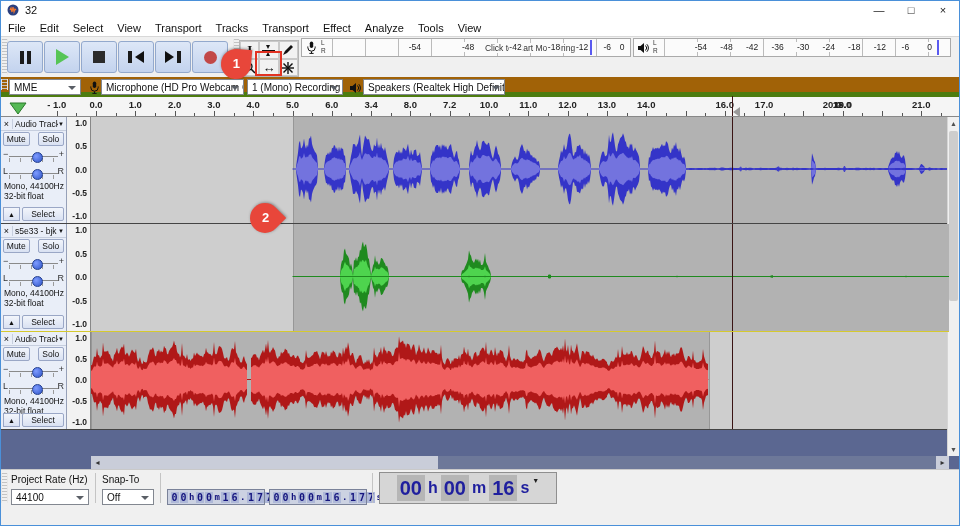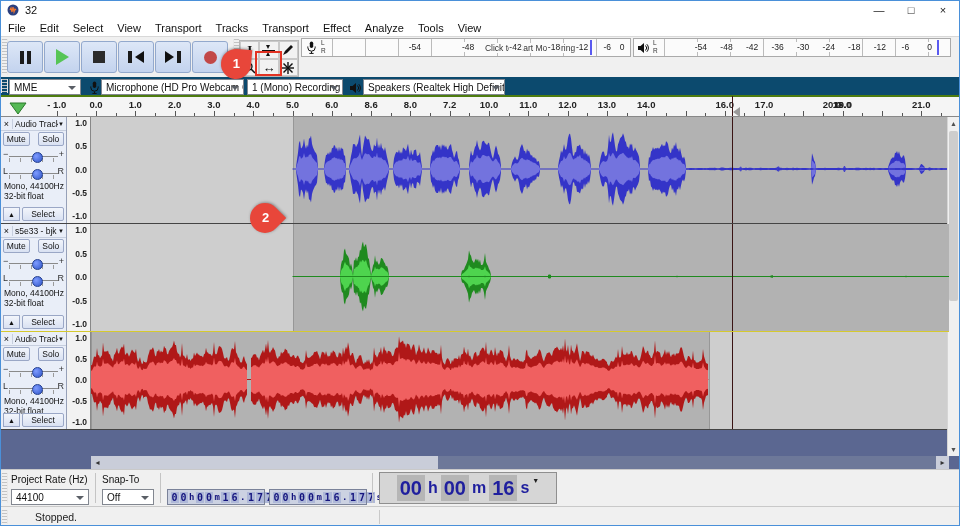--- a/index.html
+++ b/index.html
@@ -48,21 +48,21 @@
   .sl-ticks{position:absolute;left:0;right:0;top:8px;height:4px;
             background:repeating-linear-gradient(to right,#9a9a9a 0 1px,transparent 1px 11px);}
   .sl-thumb{position:absolute;top:2px;width:9px;height:9px;border-radius:50%;
             background:radial-gradient(circle at 35% 35%,#7e9bff,#2f55c8);border:1px solid #223e8f;}
   .sl-minus,.sl-plus{position:absolute;top:-5px;font-size:9px;color:#333;}
   .sl-minus{left:-7px;} .sl-plus{right:-7px;}
   .sicon{position:absolute;top:56px;display:flex;align-items:center;justify-content:center;width:16px;height:16px;}
   .ebtn{position:absolute;top:57px;width:17px;height:17px;display:flex;align-items:center;justify-content:center;
         font-size:12px;color:#111;}
   
-  #devicebar{position:absolute;left:0;top:76px;width:100%;height:20px;background:#0c4a6e;border-bottom:2px solid #4d7c0f;box-sizing:border-box;}
+  #devicebar{position:absolute;left:0;top:76px;width:100%;height:20px;background:#a16207;border-bottom:5px solid #4d7c0f;box-sizing:border-box;}
   .combo{position:absolute;top:2px;height:16px;background:#fff;border:1px solid #828790;
          font-size:10px;color:#111;display:flex;align-items:center;padding:0 16px 0 4px;box-sizing:border-box;
          white-space:nowrap;overflow:hidden;}
   .combo-arrow{position:absolute;right:4px;top:6px;width:0;height:0;
                border-left:4px solid transparent;border-right:4px solid transparent;border-top:4px solid #5a5f66;}
   .dicon{position:absolute;top:3px;width:15px;height:15px;display:flex;align-items:center;justify-content:center;}
   
   #ruler{position:absolute;left:0;top:96px;width:100%;height:20px;background:#f5f5f5;border-bottom:1px solid #888;box-sizing:border-box;}
   .r-label{position:absolute;top:2px;transform:translateX(-50%);font-size:9.5px;font-weight:bold;color:#222;}
   .r-tick{position:absolute;bottom:0;width:1px;background:#555;}
@@ -452,21 +452,21 @@
         <div class="r-tick" style="left: 232.55px; height: 3px;"></div>
         <span class="r-label" style="left: 252.2px;">4.0</span>
         <div class="r-tick" style="left: 252.2px; height: 5px;"></div>
         <div class="r-tick" style="left: 271.85px; height: 3px;"></div>
         <span class="r-label" style="left: 291.5px;">5.0</span>
         <div class="r-tick" style="left: 291.5px; height: 5px;"></div>
         <div class="r-tick" style="left: 311.15px; height: 3px;"></div>
         <span class="r-label" style="left: 330.8px;">6.0</span>
         <div class="r-tick" style="left: 330.8px; height: 5px;"></div>
         <div class="r-tick" style="left: 350.45px; height: 3px;"></div>
-        <span class="r-label" style="left: 370.1px;">8.6</span>
+        <span class="r-label" style="left: 370.1px;">3.4</span>
         <div class="r-tick" style="left: 370.1px; height: 5px;"></div>
         <div class="r-tick" style="left: 389.75px; height: 3px;"></div>
         <span class="r-label" style="left: 409.4px;">8.0</span>
         <div class="r-tick" style="left: 409.4px; height: 5px;"></div>
         <div class="r-tick" style="left: 429.05px; height: 3px;"></div>
         <span class="r-label" style="left: 448.7px;">7.2</span>
         <div class="r-tick" style="left: 448.7px; height: 5px;"></div>
         <div class="r-tick" style="left: 468.35px; height: 3px;"></div>
         <span class="r-label" style="left: 488px;">10.0</span>
         <div class="r-tick" style="left: 488px; height: 5px;"></div>
@@ -777,25 +777,20 @@
         <span class="bt-seg">00</span>
         <span class="bt-unit">h</span>
         <span class="bt-seg">00</span>
         <span class="bt-unit">m</span>
         <span class="bt-seg">16</span>
         <span class="bt-unit">s</span>
         <span class="bt-caret">▼</span>
       </div>
   </div>
 
-  <div id="statusbar">
-    <div class="grip" style="left:0;top:3px;bottom:3px;"></div>
-    <span id="status-text">Stopped.</span>
-    <div class="st-sep" style="left:378px;"></div>
-  </div>
 
   <div id="highlight-box"></div>
   <div class="pin" id="pin1">
       <span>1</span>
     </div>
   <div class="pin" id="pin2">
       <span>2</span>
     </div>
 
 </div>

